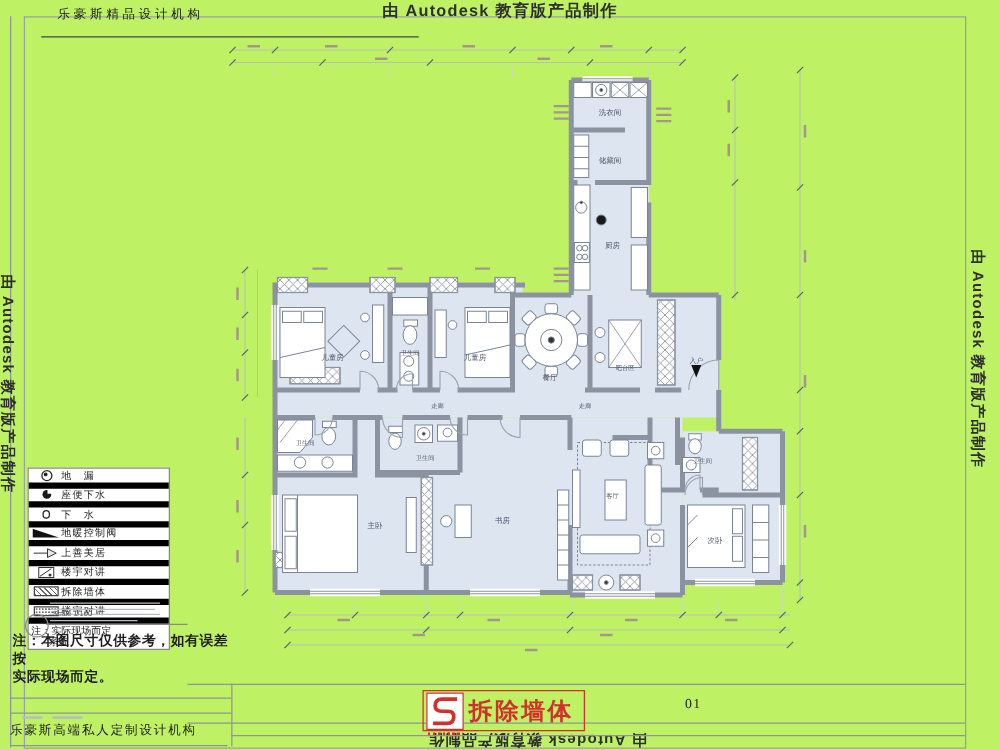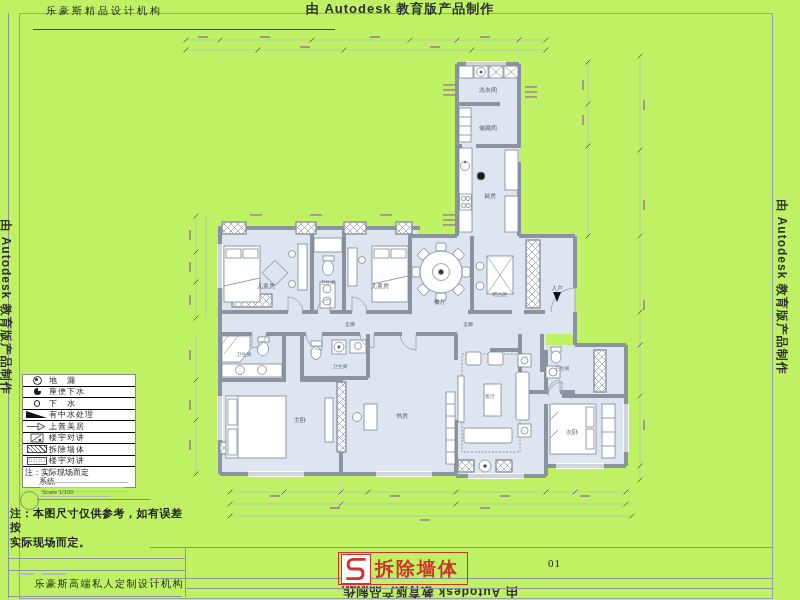--- a/index.html
+++ b/index.html
@@ -6,29 +6,29 @@
   #sheet{position:relative;width:800px;height:600px;background:#bef264;overflow:hidden;
          font-family:"Liberation Sans",sans-serif;color:#333;}
   .abs{position:absolute;}
   .hline{position:absolute;background:#8f949b;height:1px;}
   .vline{position:absolute;background:#8f949b;width:1px;}
   .wm{position:absolute;font-size:13px;font-weight:600;color:#2f2f2f;white-space:nowrap;letter-spacing:1px;}
   .wm-side{width:220px;height:14px;text-align:center;font-size:12px;}
   .serif{font-family:"Liberation Serif",serif;}
   .title-top{position:absolute;left:46px;top:4px;font-size:10px;letter-spacing:3px;color:#222;}
   .legend{position:absolute;left:22px;top:374px;width:112px;border:1px solid #888;background:#fff;font-size:8px;}
-  .legend-row{display:flex;align-items:center;height:10.5px;border-bottom:1px solid #000000;padding:0 2px;}
+  .legend-row{display:flex;align-items:center;height:10.5px;border-bottom:5px solid #000000;padding:0 2px;}
   .legend-row:last-child{border-bottom:none;}
   .legend-sym{width:24px;display:flex;justify-content:center;align-items:center;flex:none;}
   .legend-lab{color:#222;white-space:nowrap;letter-spacing:1px;}
   .legend-note{padding:1px 2px 1px 2px;line-height:1.15;color:#222;}
   .fineprint{position:absolute;background:#b8bcc2;height:1.2px;}
   .disclaimer{position:absolute;left:10px;top:506px;width:178px;font-size:11px;font-weight:600;
               line-height:1.3;color:#1e1e1e;letter-spacing:0.5px;}
-  .footer-studio{position:absolute;left:8px;top:577px;width:176px;text-align:right;font-size:10px;
+  .footer-studio{position:absolute;left:8px;top:577px;width:176px;text-align:left;font-size:10px;
                  letter-spacing:1.5px;color:#1e1e1e;}
   .pageno{position:absolute;left:548px;top:557px;font-size:11px;color:#222;letter-spacing:1px;}
   .scale-label{position:absolute;left:42px;top:489px;font-size:6px;color:#555;}
   .logo{position:absolute;left:338px;top:550px;width:132px;height:38px;z-index:5;}
   .logo-frame{position:absolute;left:0;top:2px;width:128px;height:31px;border:1.5px solid #d2302c;}
   .logo-glyphbox{position:absolute;left:3px;top:4px;width:28px;height:28px;border:1.5px solid #d2302c;background:#fff;}
   .logo-text{position:absolute;left:37px;top:6px;font-size:19px;font-weight:bold;color:#d2302c;letter-spacing:2px;}
   .logo-dashes{position:absolute;left:4px;top:36px;width:28px;height:2px;
     background:repeating-linear-gradient(90deg,#d2302c 0 2px,transparent 2px 4px);}
   .demo-hatch{width:18px;height:6px;border:0.8px solid #444;
@@ -74,21 +74,21 @@
       <span class="circ-sym" style="width:4.5px;height:4.5px;"></span>
     </span>
     <span class="legend-lab">下　水</span>
   </div>
   <div class="legend-row">
     <span class="legend-sym">
       <svg width="22" height="9">
             <polygon points="0,8 21,8 0,1" fill="#111"></polygon>
           </svg>
     </span>
-    <span class="legend-lab">有中水处理</span>
+    <span class="legend-lab">地暖控制阀</span>
   </div>
   <div class="legend-row">
     <span class="legend-sym">
       <svg width="22" height="11">
             <path d="M1,5.5 h11 v-3.5 l7,3.5 -7,3.5 v-3.5" fill="#e8e8e8" stroke="#333" stroke-width="0.8"></path>
           </svg>
     </span>
     <span class="legend-lab">上善美居</span>
   </div>
   <div class="legend-row">

